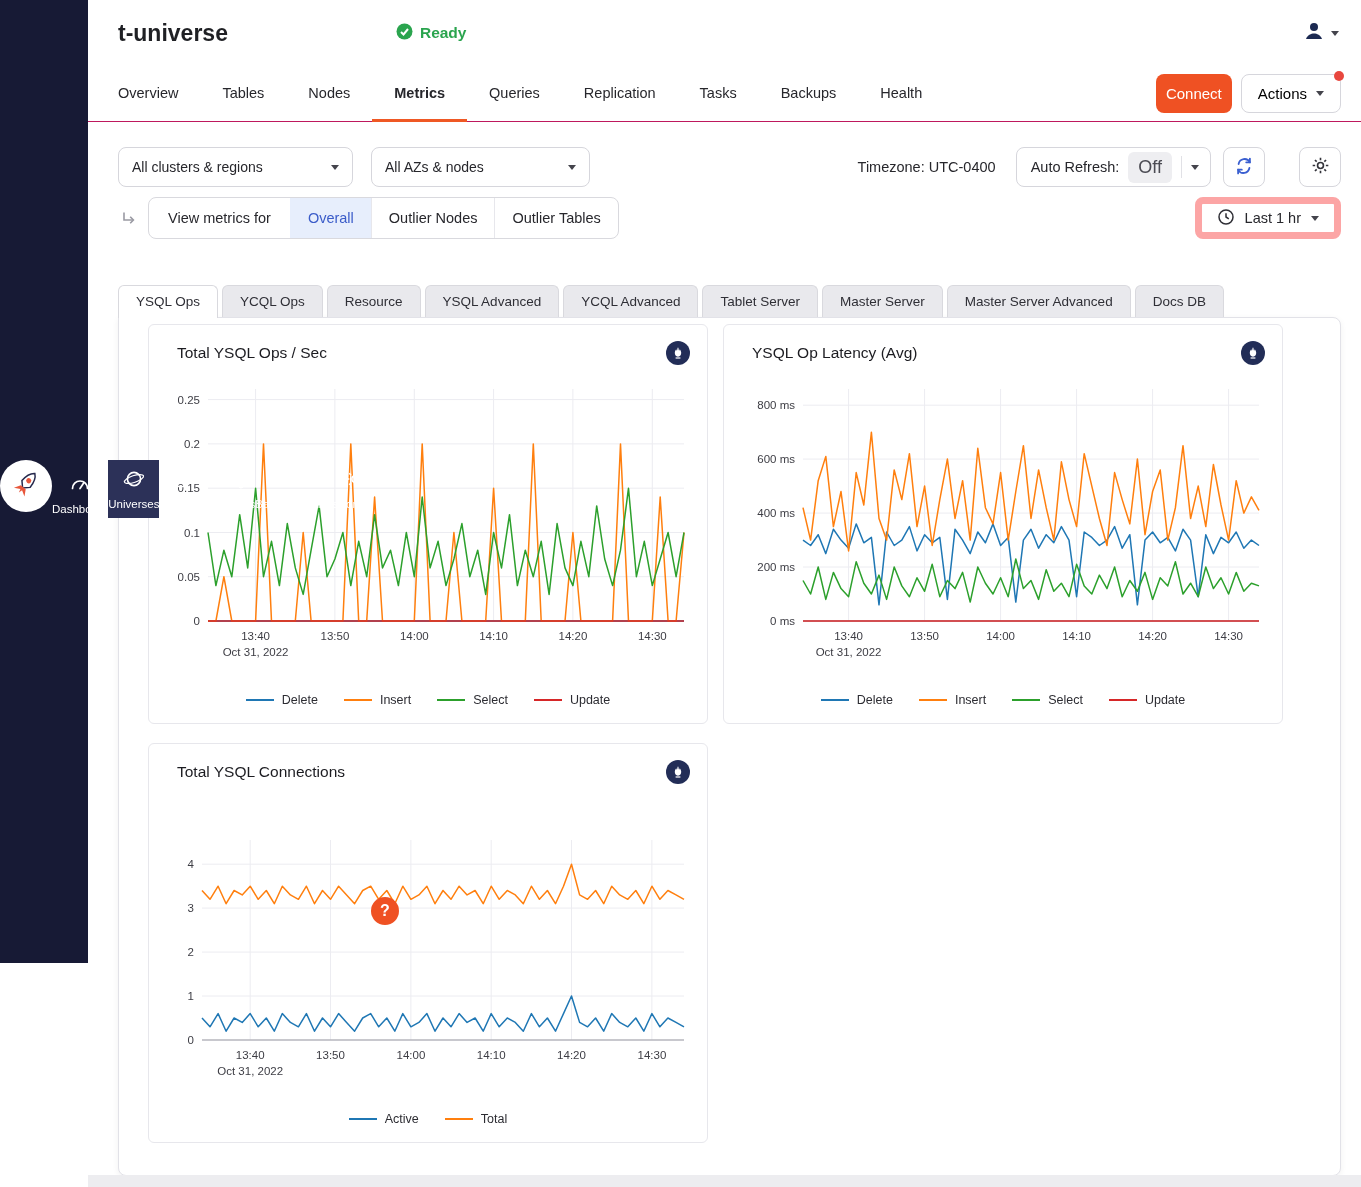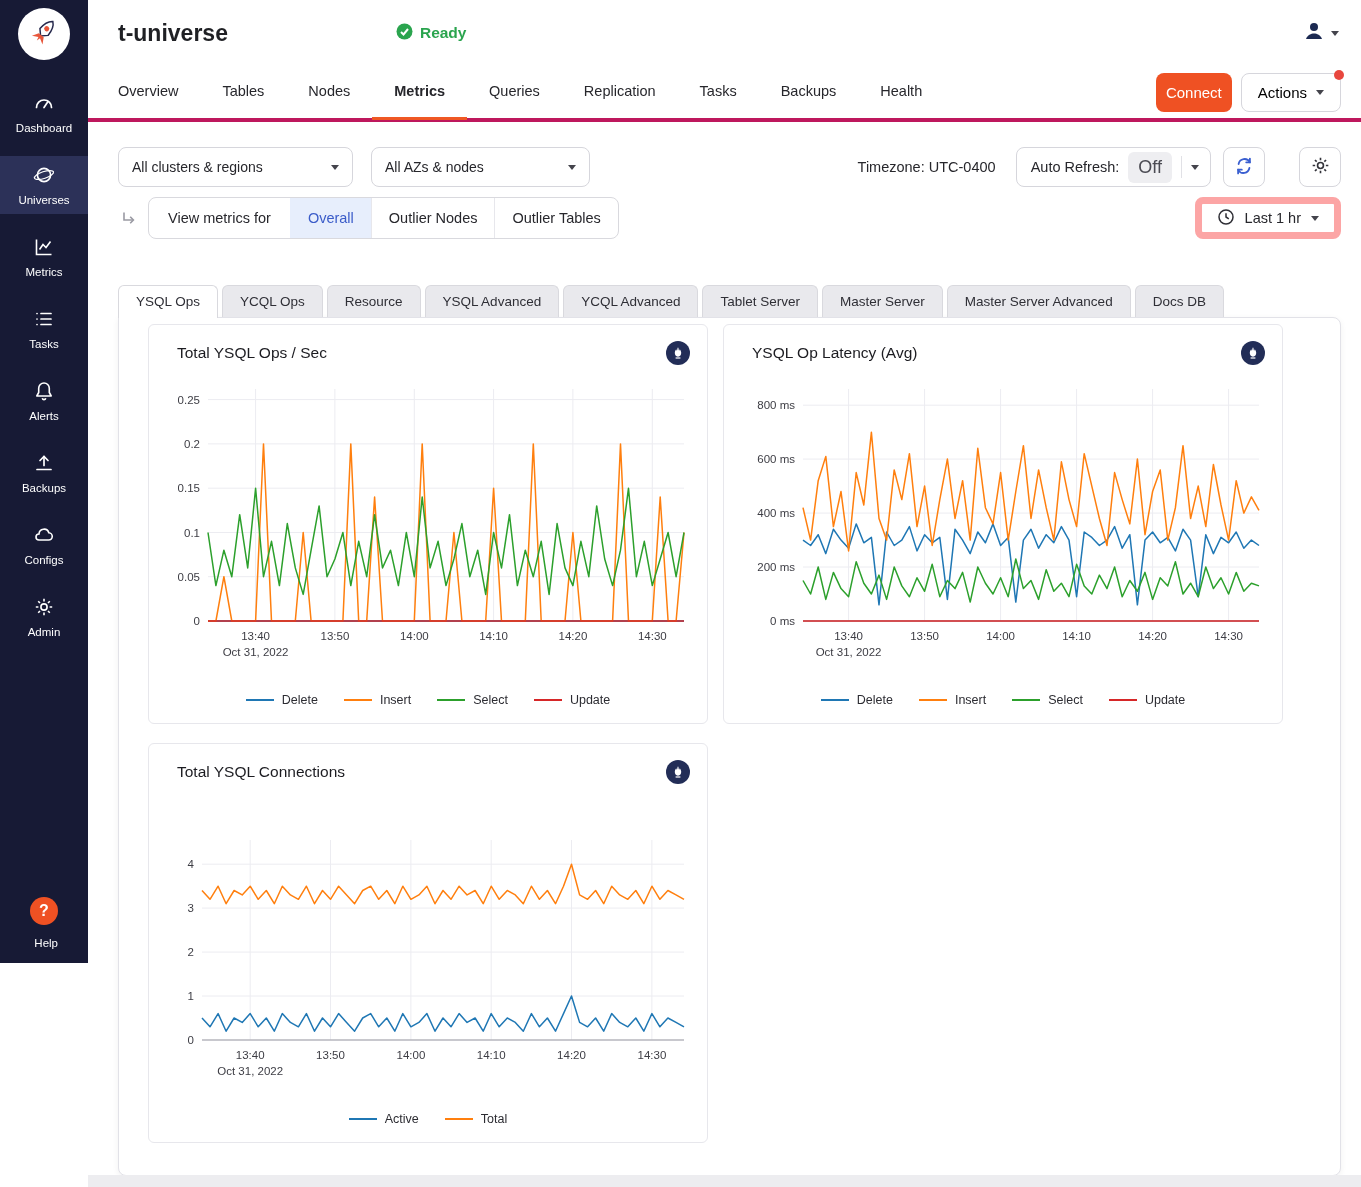--- a/index.html
+++ b/index.html
@@ -1,21 +1,21 @@
 <!DOCTYPE html>
 <html><head>
 <meta charset="utf-8">
 <style>
   * { margin:0; padding:0; box-sizing:border-box; }
   html,body { width:1361px; height:1187px; overflow:hidden; background:#fff;
     font-family:"Liberation Sans", sans-serif; color:#27272c; position:relative; }
 
   
   .sidebar{position:absolute;left:0;top:0;width:88px;height:963px;background:#171a35;
-    display:flex;flex-direction:column;align-items:center;z-index:20;}
+    display:flex;align-items:center;z-index:20;}
   .logo{width:52px;height:52px;border-radius:50%;background:#fff;margin-top:8px;
     display:flex;align-items:center;justify-content:center;flex:none;}
   .side-item{width:100%;margin-top:14px;padding:8px 0;display:flex;flex-direction:column;
     align-items:center;gap:6px;color:#fff;font-size:11.5px;cursor:pointer;}
   .side-item.first{margin-top:24px;}
   .side-item.active{background:#2c3158;}
   .side-help{margin-top:auto;margin-bottom:14px;display:flex;flex-direction:column;
     align-items:flex-end;gap:12px;color:#fff;font-size:11.5px;cursor:pointer;}
   .help-circle{width:28px;height:28px;border-radius:50%;background:#ef5123;color:#fff;
     display:flex;align-items:center;justify-content:center;font-size:16px;font-weight:bold;}
@@ -23,21 +23,21 @@
 
   
   .main{margin-left:88px;}
   .topbar{height:66px;display:flex;align-items:center;padding:0 22px 0 30px;background:#fff;}
   .brand{font-size:23px;font-weight:700;color:#1f2024;}
   .ready{margin-left:168px;display:flex;align-items:center;gap:7px;color:#2aa44e;
     font-weight:700;font-size:15.5px;}
   .user{margin-left:auto;display:flex;align-items:center;gap:6px;cursor:pointer;}
 
   .pagenav{height:56px;display:flex;align-items:center;padding:0 20px 0 30px;
-    border-bottom:4px solid #be185d;background:#fff;}
+    border-bottom:1px solid #be185d;background:#fff;}
   .ptab{padding:0 22px;height:56px;line-height:54px;font-size:14.5px;color:#27272c;
     cursor:pointer;position:relative;white-space:nowrap;}
   .ptab:first-child{padding-left:0;}
   .ptab.active{font-weight:600;}
   .ptab.active::after{content:"";position:absolute;left:0;right:0;bottom:0;height:3px;background:#ef5824;}
   .nav-right{margin-left:auto;display:flex;align-items:center;gap:9px;}
   .btn-connect{background:#ef5123;color:#fff;border:none;border-radius:8px;
     padding:11px 10px;font-size:15px;cursor:pointer;font-family:inherit;}
   .btn-actions{position:relative;background:#fff;border:1px solid #d6d6dc;border-radius:8px;
     padding:10px 16px;font-size:15px;display:flex;align-items:center;gap:9px;cursor:pointer;font-family:inherit;}

